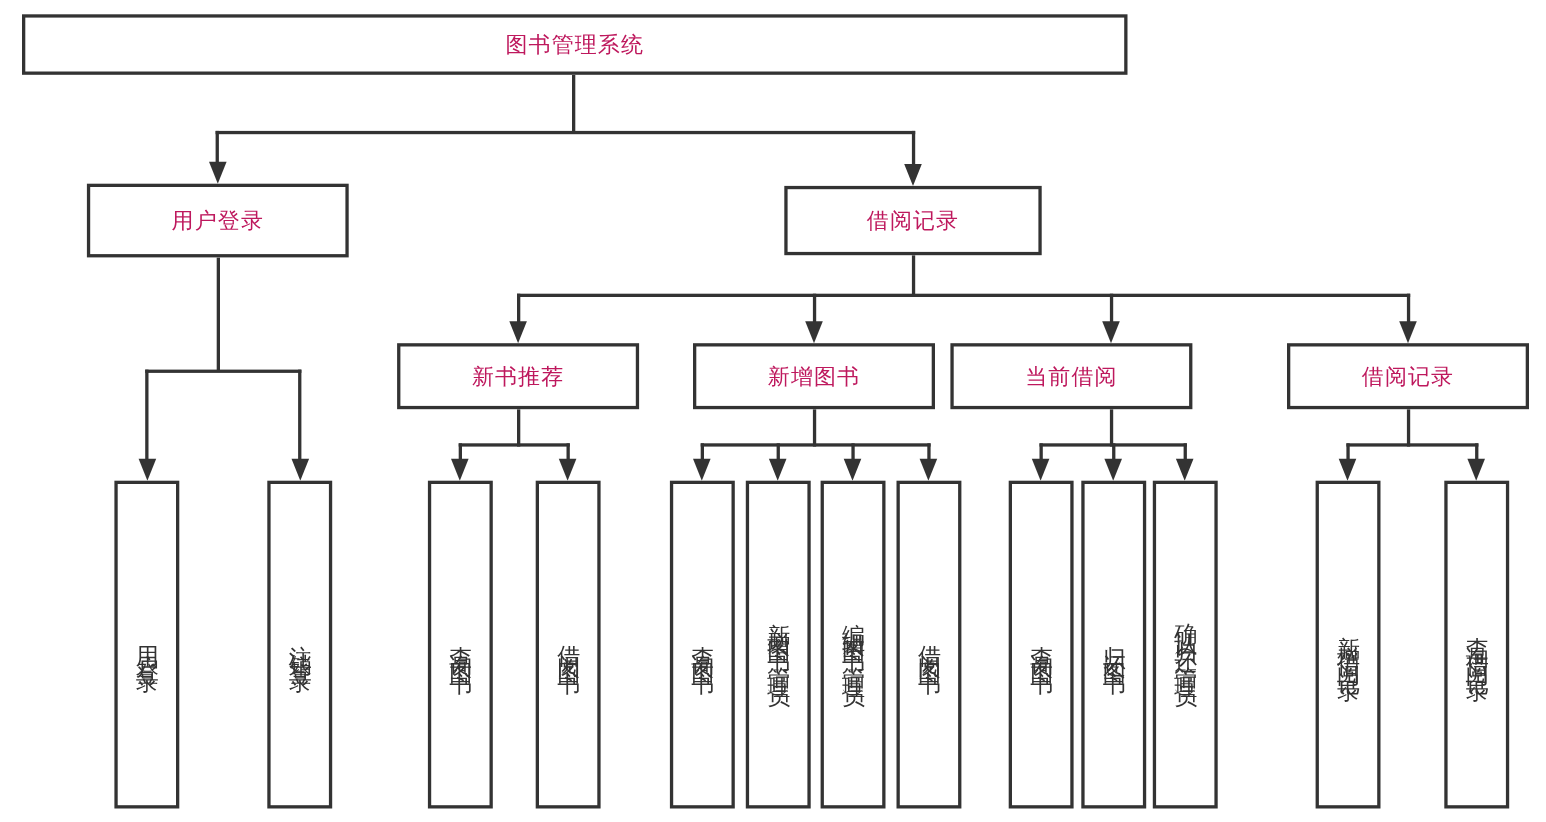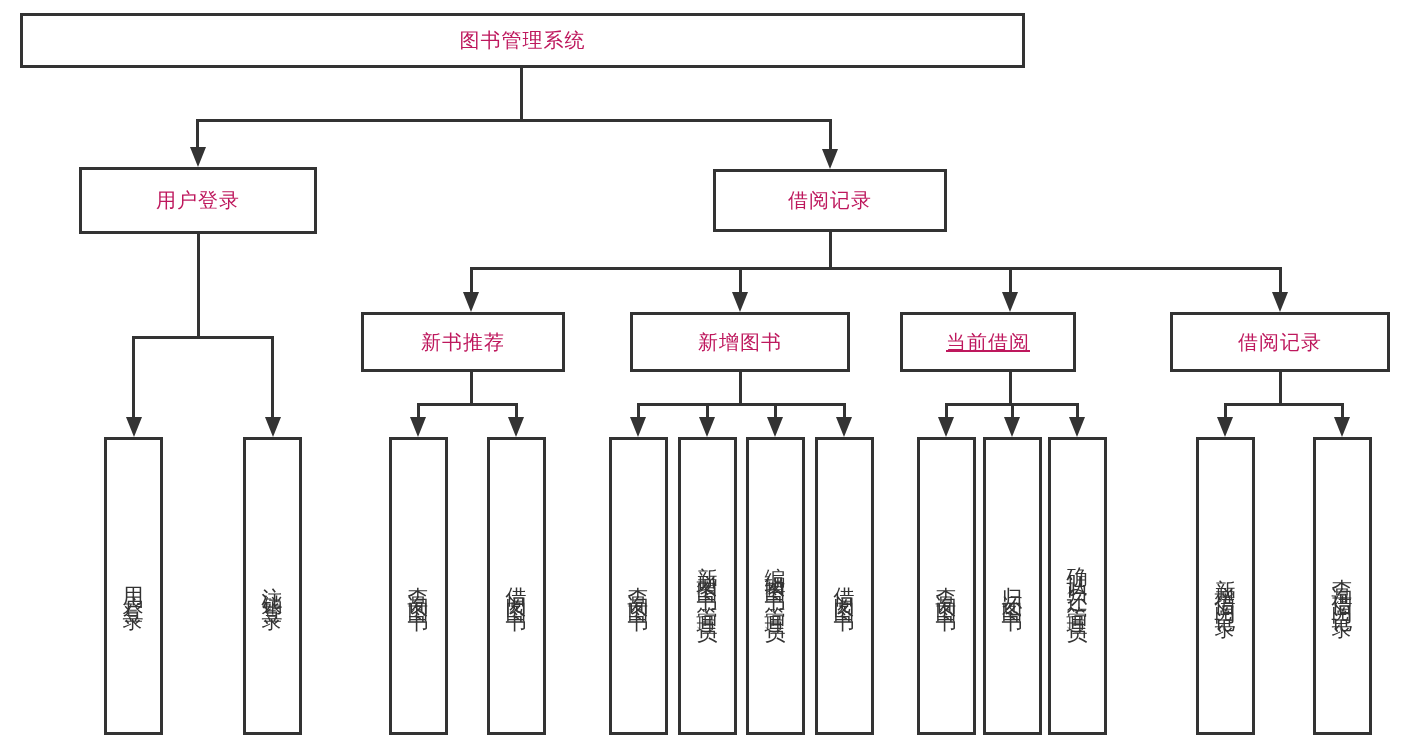--- a/index.html
+++ b/index.html
@@ -144,27 +144,27 @@
     <span>图书管理系统</span>
   </div>
 
   <div class="box" style="left:79px; top:167px; width:238px; height:67px;">
     <span>用户登录</span>
   </div>
   <div class="box" style="left:713px; top:169px; width:234px; height:63px;">
     <span>借阅记录</span>
   </div>
 
-  <div class="box" style="left:361px; top:312px; width:204px; height:60px;">
+  <div class="box" style="left:361px; top:312px; width:220px; height:60px;">
     <span>新书推荐</span>
   </div>
   <div class="box" style="left:630px; top:312px; width:220px; height:60px;">
     <span>新增图书</span>
   </div>
-  <div class="box" style="left:900px; top:312px; width:176px; height:60px;text-decoration:underline;">
+  <div class="box" style="left:864px; top:312px; width:220px; height:60px;">
     <span>当前借阅</span>
   </div>
   <div class="box" style="left:1170px; top:312px; width:220px; height:60px;">
     <span>借阅记录</span>
   </div>
 
   <div class="vbox" style="left:104px;">
     <span class="vlabel">用户登录</span>
   </div>
   <div class="vbox" style="left:243px;">

